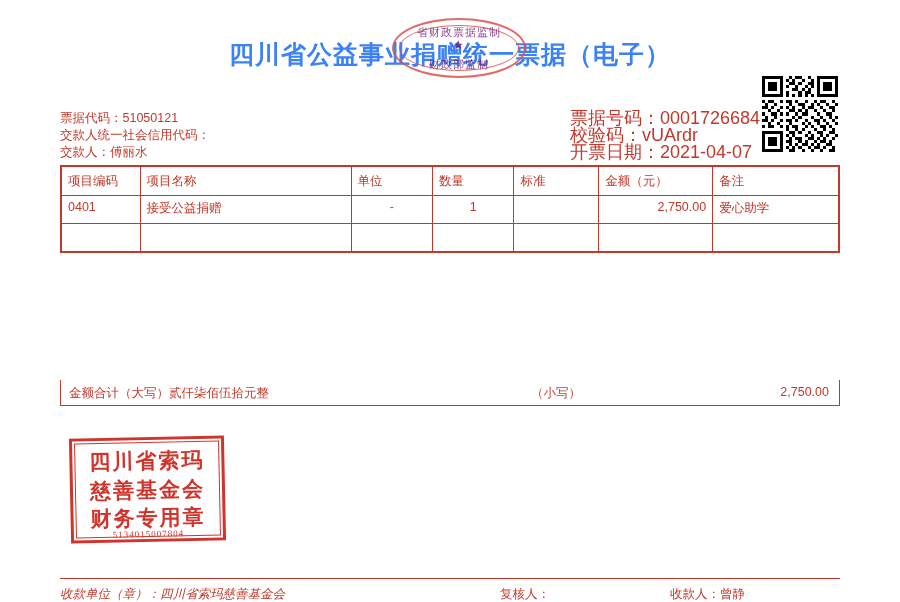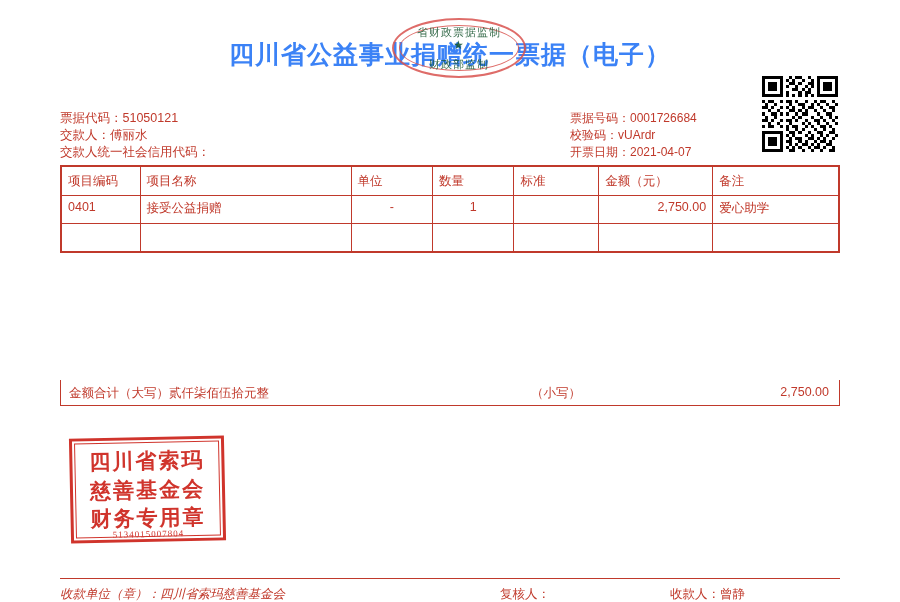--- a/index.html
+++ b/index.html
@@ -37,21 +37,21 @@
   }
   
   .oval-seal {
     position: absolute;
     left: 392px;
     top: 18px;
     width: 130px;
     height: 56px;
     border: 2px solid #d9534f;
     border-radius: 50%;
-    color: #14532d;
+    color: #701a75;
     opacity: 0.85;
     pointer-events: none;
   }
   .oval-seal .inner {
     position: absolute;
     left: 5px;
     top: 5px;
     right: 5px;
     bottom: 5px;
     border: 1px solid #d9534f;
@@ -87,21 +87,21 @@
     position: absolute;
     left: 60px;
     top: 110px;
     font-size: 12.5px;
     line-height: 17px;
   }
   .meta-right {
     position: absolute;
     left: 570px;
     top: 110px;
-    font-size: 12px;
+    font-size: 18px;
     line-height: 17px;
   }
   .meta-row { white-space: nowrap; }
   .meta-label { }
   .meta-value { }
   
   .qr {
     position: absolute;
     left: 762px;
     top: 76px;
@@ -411,24 +411,24 @@
         <rect x="22" y="24" width="2" height="1"></rect>
       </g>
     </svg>
   </div>
 
   <div class="meta-left">
     <div class="meta-row">
       <span class="meta-label">票据代码：</span><span class="meta-value">51050121</span>
     </div>
     <div class="meta-row">
-      <span class="meta-label">交款人：</span><span class="meta-value">傅丽水</span>
+      <span class="meta-label">交款人统一社会信用代码：</span><span class="meta-value"></span>
     </div>
     <div class="meta-row">
-      <span class="meta-label">交款人统一社会信用代码：</span><span class="meta-value"></span>
+      <span class="meta-label">交款人：</span><span class="meta-value">傅丽水</span>
     </div>
   </div>
 
   <div class="meta-right">
     <div class="meta-row">
       <span class="meta-label">票据号码：</span><span class="meta-value">0001726684</span>
     </div>
     <div class="meta-row">
       <span class="meta-label">校验码：</span><span class="meta-value">vUArdr</span>
     </div>

